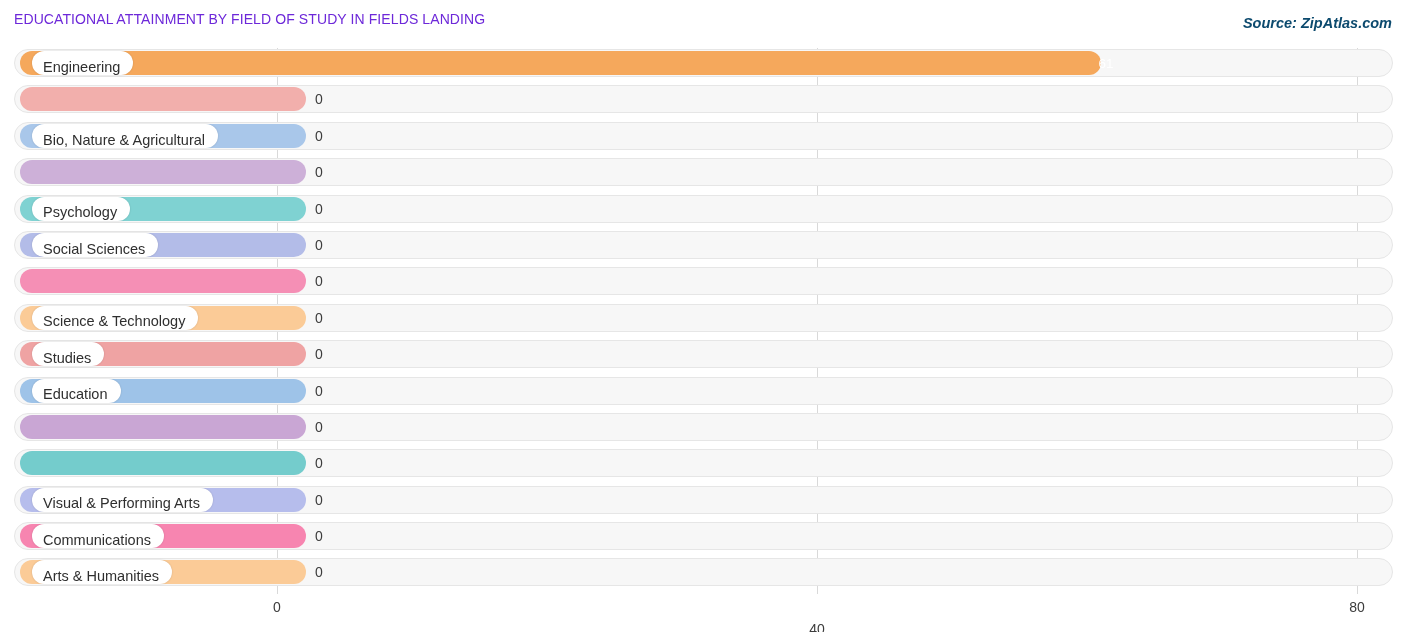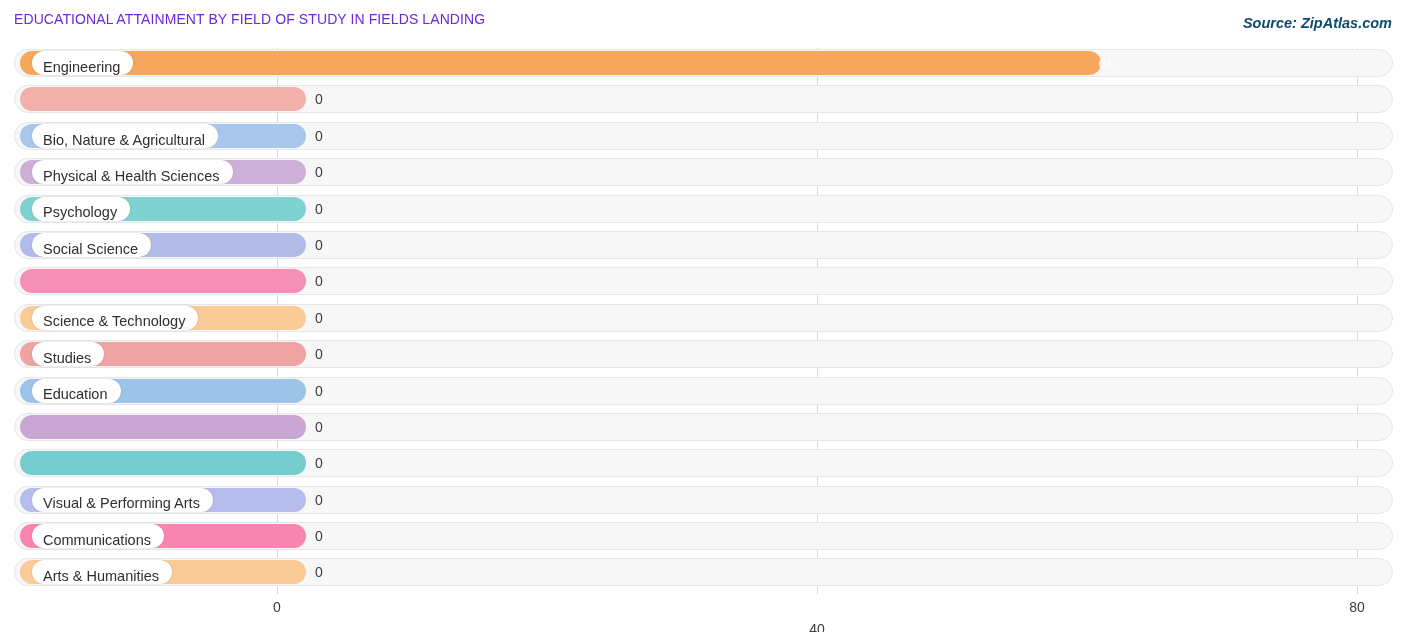--- a/index.html
+++ b/index.html
@@ -186,38 +186,35 @@
         <div class="track"></div>
         <div class="bar" style="width: 286px; background: rgb(169, 199, 234);"></div>
         <div class="cat-pill">
           <span class="cat-label">Bio, Nature &amp; Agricultural</span>
         </div>
         <div class="val-out" style="left: 315px;">0</div>
       </div>
       <div class="row">
         <div class="track"></div>
         <div class="bar" style="width: 286px; background: rgb(205, 176, 216);"></div>
-        <div class="cat-pill">
-          <span class="cat-label">Physical &amp; Health Sciences</span>
-        </div>
         <div class="val-out" style="left: 315px;">0</div>
       </div>
       <div class="row">
         <div class="track"></div>
         <div class="bar" style="width: 286px; background: rgb(127, 210, 210);"></div>
         <div class="cat-pill">
           <span class="cat-label">Psychology</span>
         </div>
         <div class="val-out" style="left: 315px;">0</div>
       </div>
       <div class="row">
         <div class="track"></div>
         <div class="bar" style="width: 286px; background: rgb(179, 188, 232);"></div>
         <div class="cat-pill">
-          <span class="cat-label">Social Science</span>
+          <span class="cat-label">Social Sciences</span>
         </div>
         <div class="val-out" style="left: 315px;">0</div>
       </div>
       <div class="row">
         <div class="track"></div>
         <div class="bar" style="width: 286px; background: rgb(245, 143, 181);"></div>
         <div class="val-out" style="left: 315px;">0</div>
       </div>
       <div class="row">
         <div class="track"></div>

